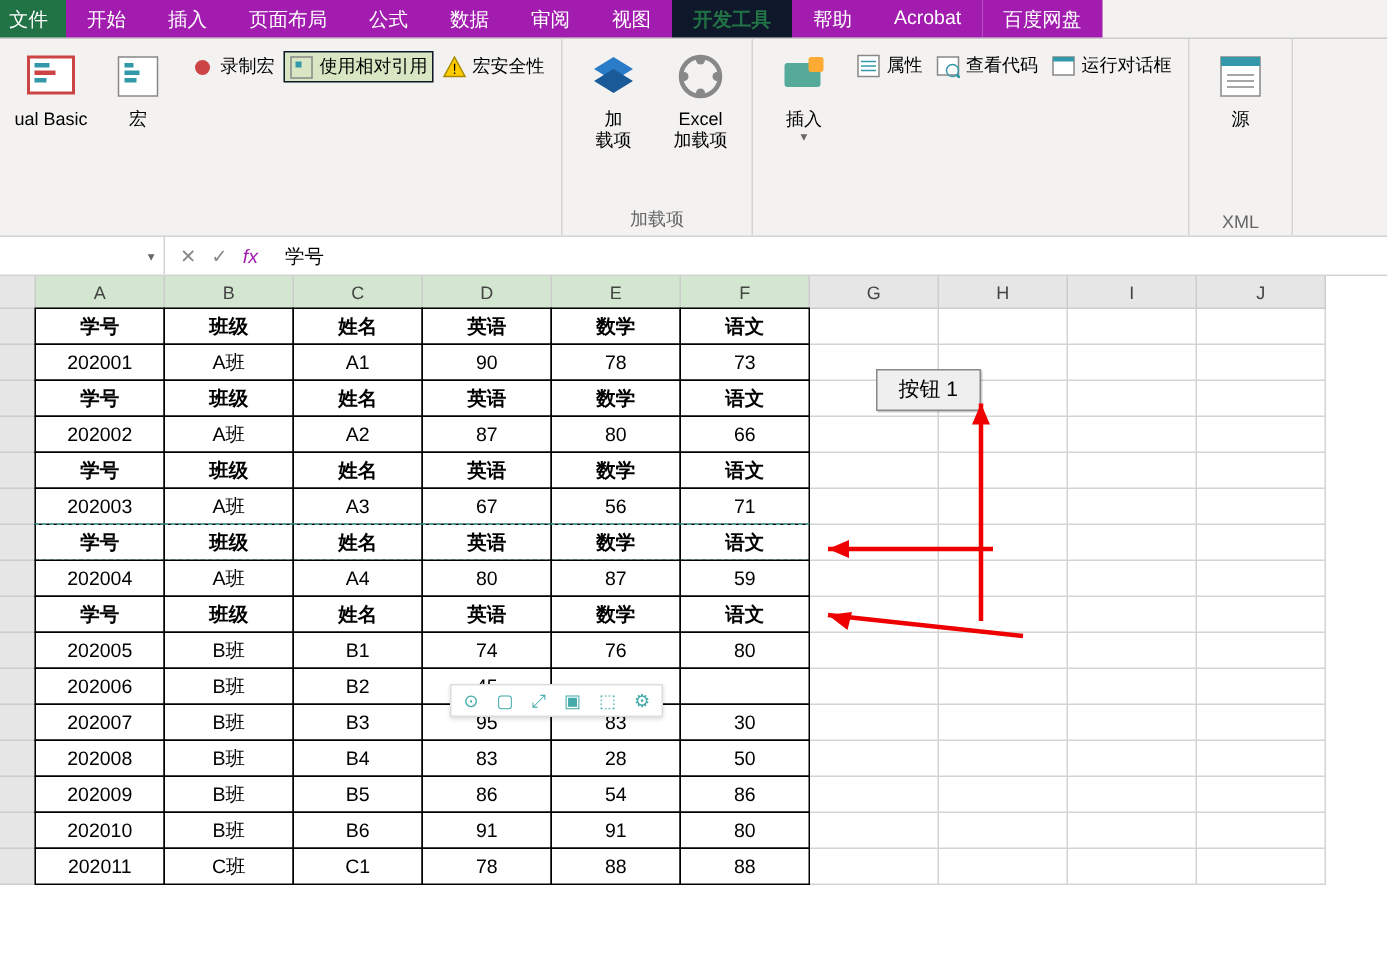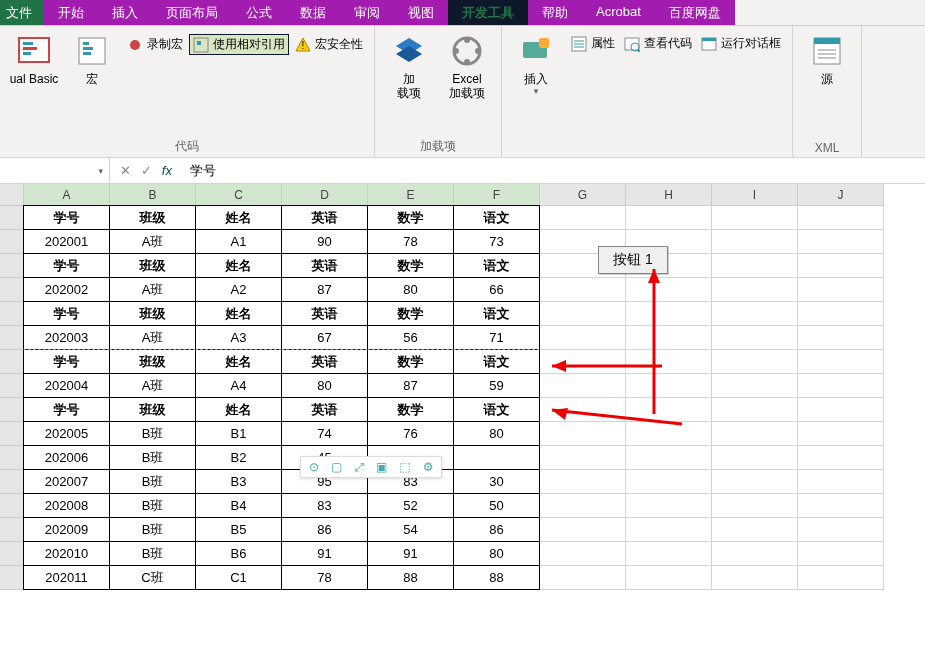--- a/index.html
+++ b/index.html
@@ -21,38 +21,38 @@
 .small-list { display: flex; flex-direction: row; gap: 3px; padding-top: 4px; }
 .small-btn { display: flex; align-items: center; font-size: 12px; gap: 4px; cursor: pointer; padding:1px 3px;}
 .small-btn .sicon { width: 16px; height: 16px; }
 .small-btn.highlight { background: #d8e6c3; border: 1px solid #0f172a; }
 
 .namebox-row { display: flex; align-items: center; height: 26px; border-bottom: 1px solid #d4d4d4; background: #fff; }
 .namebox { width: 110px; border-right: 1px solid #d4d4d4; padding: 0 6px; font-size: 13px; display:flex; align-items:center; justify-content:space-between; height:100%; }
 .namebox .dd { font-size:9px; color:#666; }
 .fx-icons { display: flex; align-items: center; gap: 10px; padding: 0 10px; color: #888; }
 .fx-icons span { cursor: pointer; font-size:13px; }
-.fx-icons .fx { font-style: italic; color: #0c4a6e; }
+.fx-icons .fx { font-style: italic; color: #a21caf; }
 .formula-bar { flex: 1; padding: 0 8px; font-size: 13px; }
 
 .sheet { position: relative; }
 .col-headers { display: flex; margin-left: 24px; }
 .row-hdr-corner { width:24px; height:22px; background:#e6e6e6; border-right:1px solid #ccc; border-bottom:1px solid #ccc; position:absolute; left:0; top:0;}
 .col-hdr { width: 86px; height: 22px; text-align: center; font-size: 12px; color: #444; background: #e6e6e6; border-right: 1px solid #ccc; border-bottom: 1px solid #ccc; line-height:22px; }
 .col-hdr.sel { background: #d3e6cf; }
 
 .grid { position: relative; }
 .row { display: flex; height: 24px; }
 .row-hdr { width: 24px; background: #e6e6e6; border-right: 1px solid #ccc; border-bottom: 1px solid #ccc; }
 .cell { width: 86px; height: 24px; border-right: 1px solid #d4d4d4; border-bottom: 1px solid #d4d4d4; font-size: 13px; text-align: center; line-height: 24px; overflow: hidden; }
 .bordered .cell.data { border: 1px solid #000; margin: -1px 0 0 -1px; height:25px; width:87px; line-height:24px;}
 .hdr-row .cell.data { font-weight: bold; }
 .dashed-row .cell.data { border-top: 1.5px dashed #4a9; border-bottom: 1.5px dashed #4a9; }
 
-.button1 { position: absolute; left: 598px; top: 62px; background: #efefef; border: 1px solid #888; padding: 4px 14px; font-size: 14px; cursor: pointer; box-shadow: 1px 1px 0 rgba(0,0,0,.2); }
+.button1 { position: absolute; left: 584px; top: 62px; background: #efefef; border: 1px solid #888; padding: 4px 14px; font-size: 14px; cursor: pointer; box-shadow: 1px 1px 0 rgba(0,0,0,.2); }
 
 .arrow { position: absolute; pointer-events: none; }
 .arrow svg { overflow: visible; }
 
 .float-toolbar { position:absolute; left:300px; top:272px; display:flex; gap:12px; background:#fff; border:1px solid #ddd; padding:3px 8px; font-size:12px; color:#4aa; box-shadow:0 1px 3px rgba(0,0,0,.15);}
 .float-toolbar span{cursor:pointer;}
 </style>
 </head>
 <body>
 
@@ -109,21 +109,20 @@
         </div>
         <div class="small-btn">
           <svg class="sicon">
               <polygon points="8,1 15,14 1,14" fill="#fc0" stroke="#a80"></polygon>
               <text x="8" y="12" font-size="10" text-anchor="middle" fill="#000">!</text>
             </svg>
           <span>宏安全性</span>
         </div>
       </div>
     </div>
-    <div class="group-label">代码</div>
   </div>
 
   <div class="group">
     <div class="group-body">
       <div class="big-btn">
         <svg class="icon">
             <path d="M17 4 L30 12 L17 20 L4 12 Z" fill="#2a7bc8"></path>
             <path d="M17 12 L30 20 L17 28 L4 20 Z" fill="#1a5a98"></path>
           </svg>
         <div class="lbl" style="white-space:pre-line">加
@@ -383,21 +382,21 @@
         <div class="cell"></div>
         <div class="cell"></div>
         <div class="cell"></div>
       </div>
       <div class="row">
         <div class="row-hdr"></div>
         <div class="cell data">202008</div>
         <div class="cell data">B班</div>
         <div class="cell data">B4</div>
         <div class="cell data">83</div>
-        <div class="cell data">52</div>
+        <div class="cell data">28</div>
         <div class="cell data">50</div>
         <div class="cell"></div>
         <div class="cell"></div>
         <div class="cell"></div>
         <div class="cell"></div>
       </div>
       <div class="row">
         <div class="row-hdr"></div>
         <div class="cell data">202009</div>
         <div class="cell data">B班</div>

